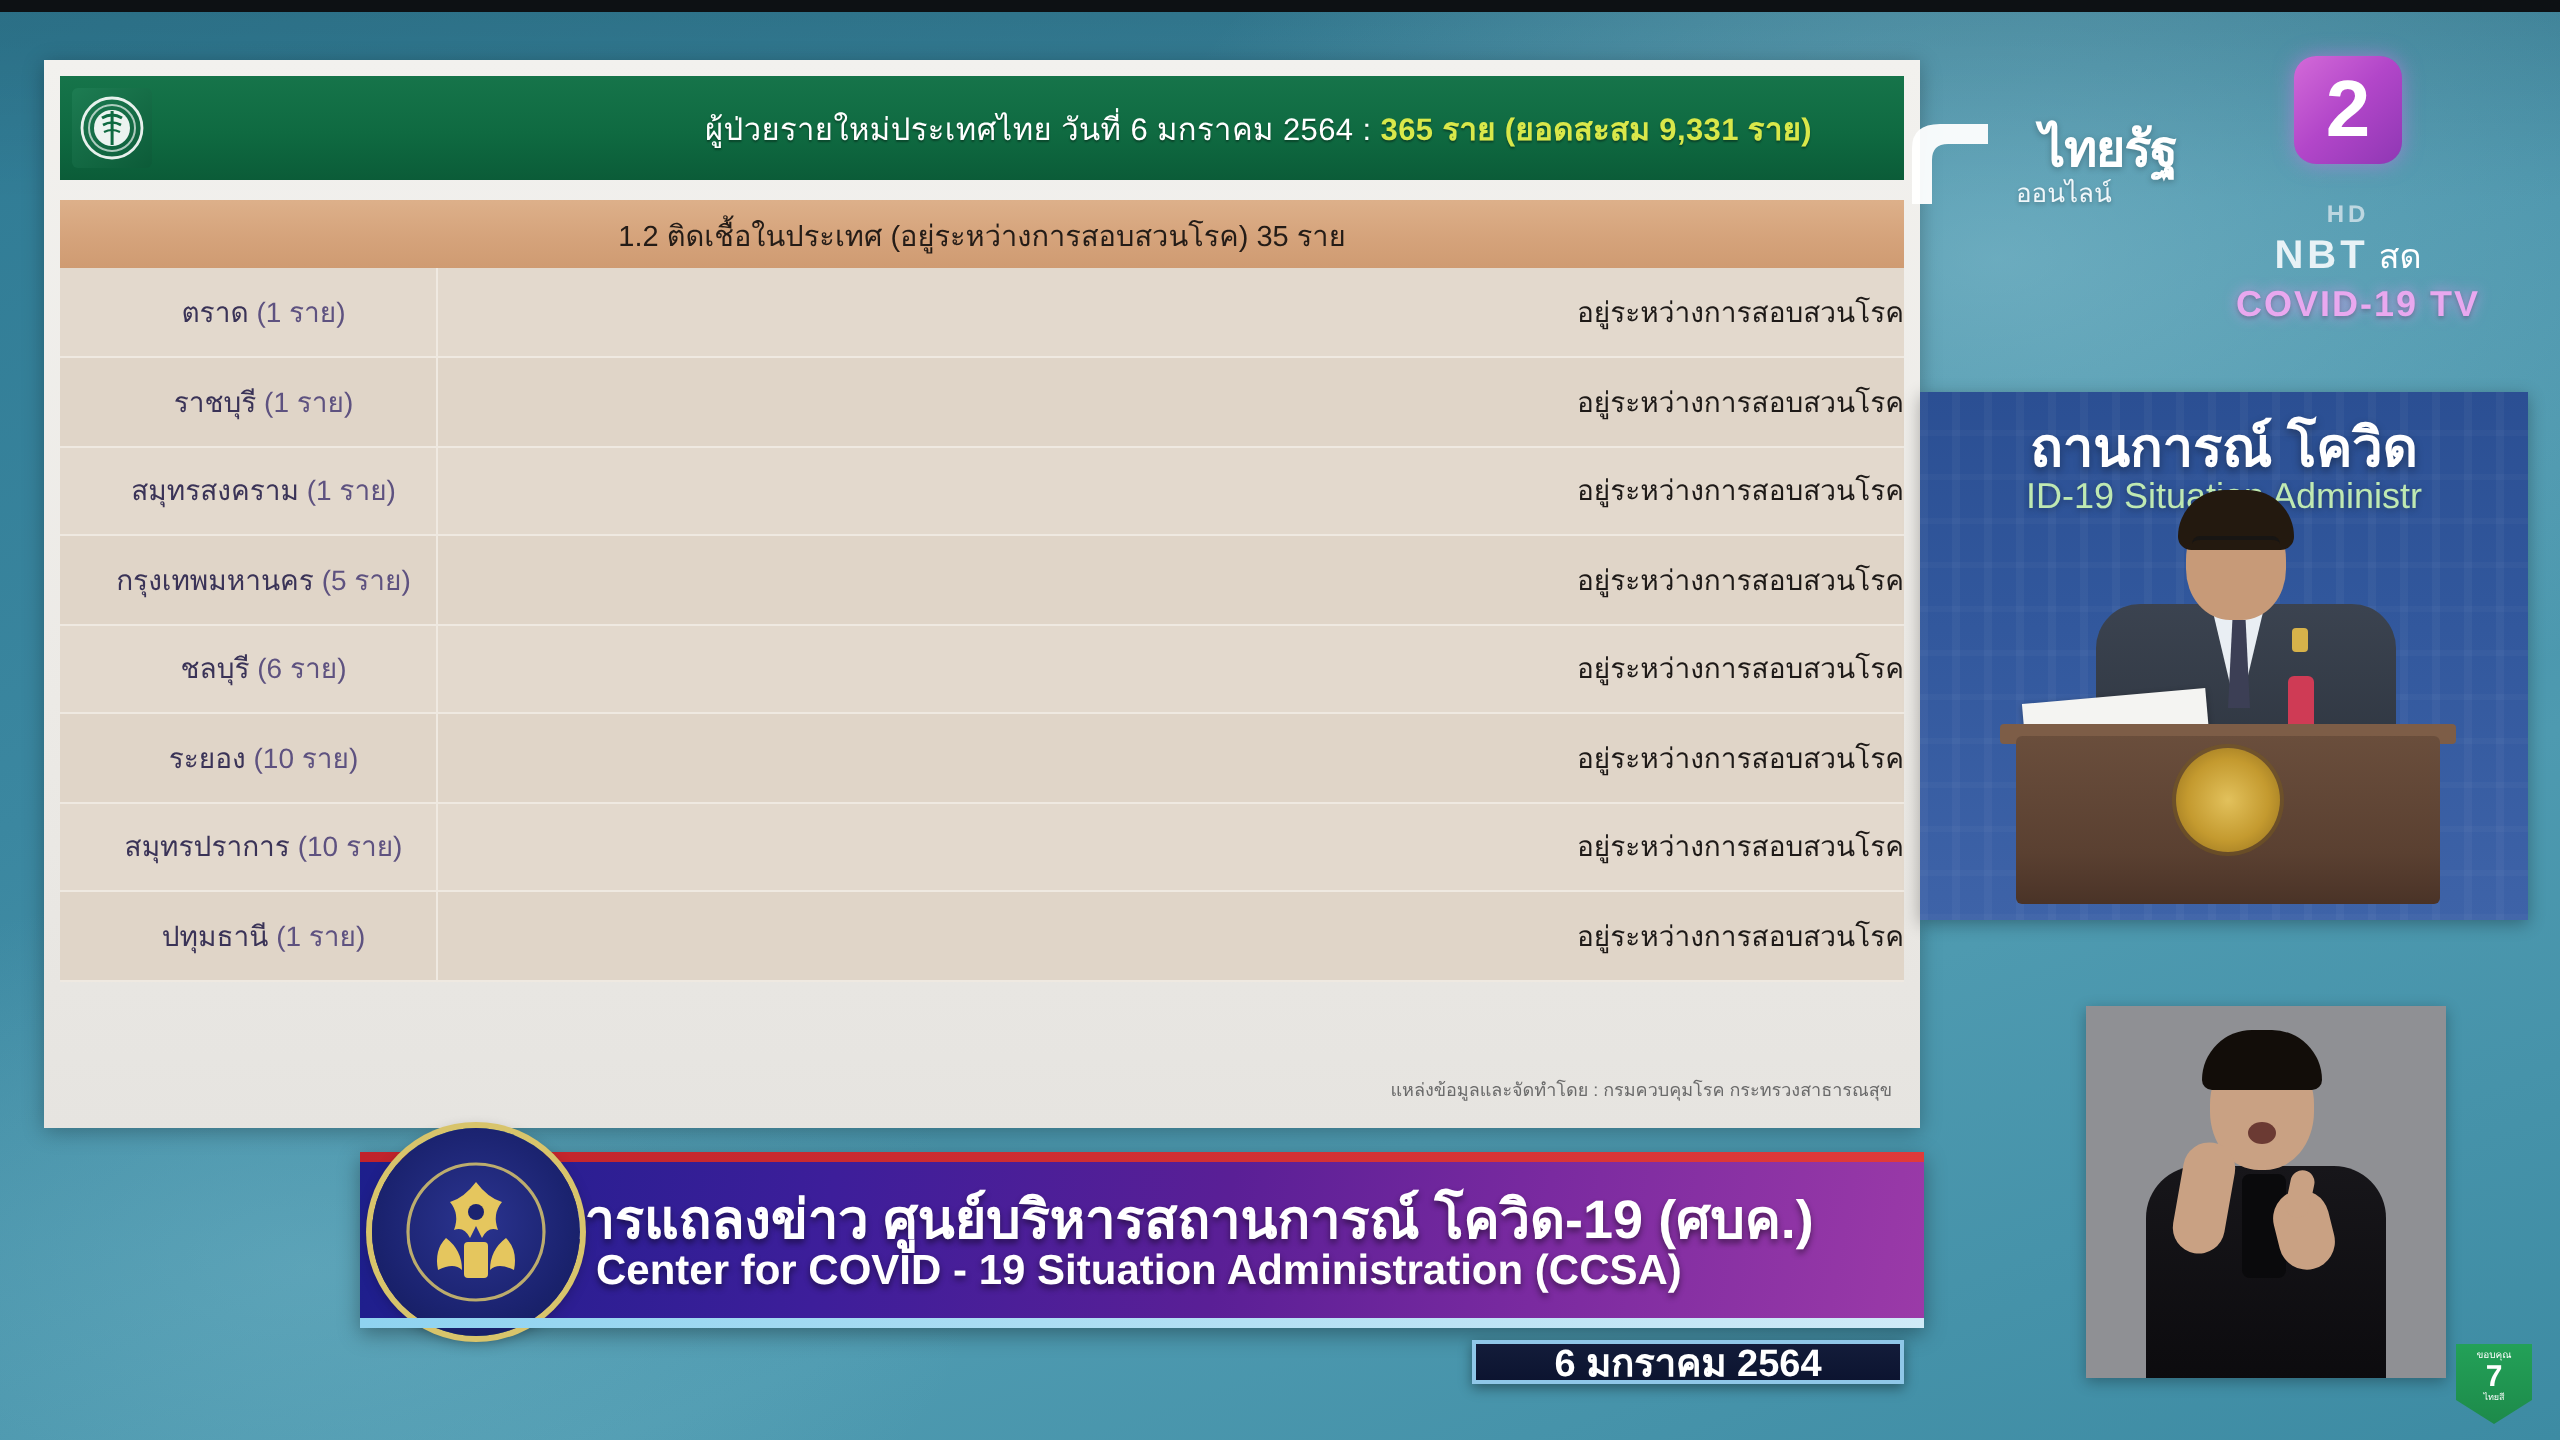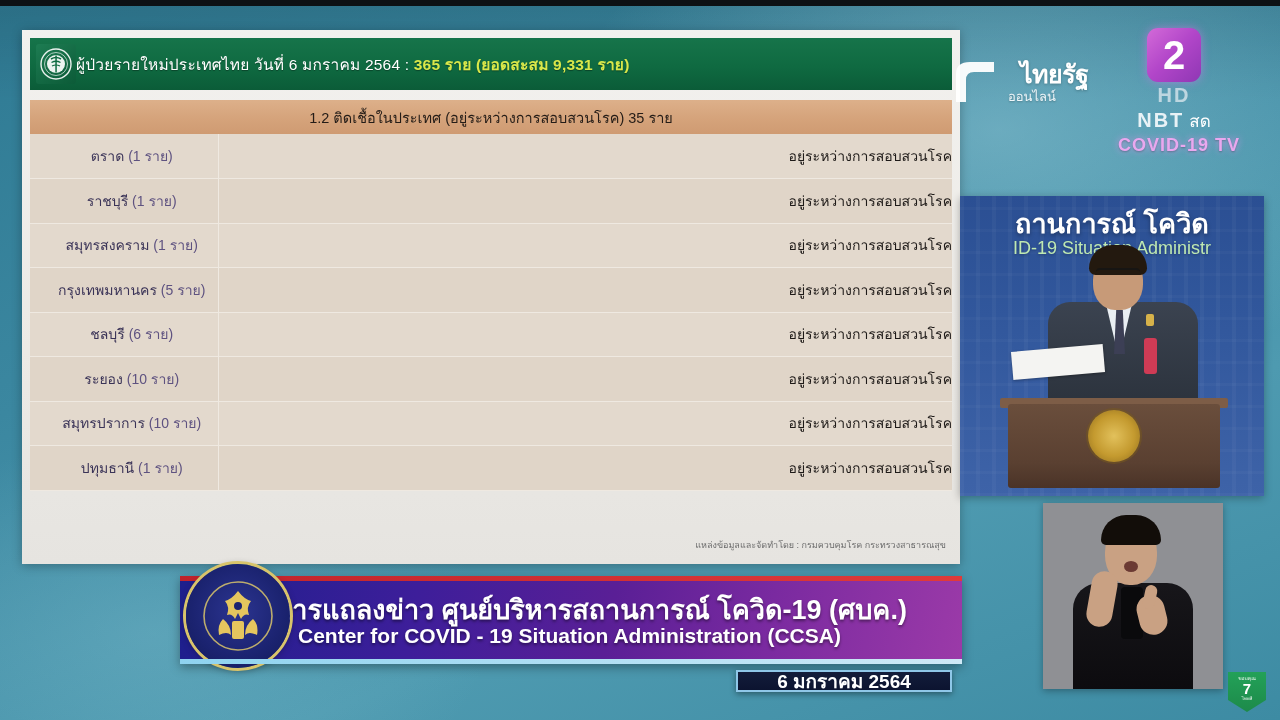--- a/index.html
+++ b/index.html
@@ -35,21 +35,21 @@
     display:flex; align-items:center;
   }
   .moph-logo{
     width:40px; height:40px; margin-left:6px; border-radius:3px;
     background:linear-gradient(145deg,#1d7c52,#0c5b38);
     display:flex; align-items:center; justify-content:center;
     flex:0 0 auto;
   }
   .moph-logo svg{ display:block; }
   .head-text{
-    flex:1; text-align:left; font-size:15.5px; color:#ffffff;
+    flex:1; text-align:right; font-size:15.5px; color:#ffffff;
     letter-spacing:.2px; padding-right:46px; white-space:nowrap;
     text-shadow:0 1px 1px rgba(0,0,0,.35);
   }
   .head-text .hl{ color:#d9e84a; font-weight:bold; }
 
   
   .subband{
     margin:10px 8px 0 8px; height:34px;
     background:linear-gradient(to bottom,#ddb08a 0%,#d5a37b 55%,#cf9b72 100%);
     display:flex; align-items:center; justify-content:center;
@@ -93,35 +93,35 @@
 
   .nbt{ position:absolute; left:1118px; top:28px; width:112px; height:125px; text-align:center; }
   .nbt-sq{
     width:54px; height:54px; margin:0 auto; border-radius:11px;
     background:linear-gradient(135deg,#d36ad8 0%,#b246c9 48%,#8f37b4 100%);
     box-shadow:0 0 10px rgba(200,120,230,.6);
     display:flex; align-items:center; justify-content:center;
   }
   .nbt-sq span{ color:#fff; font-size:40px; font-weight:bold; line-height:1; }
   .nbt-hd{
-    margin-top:2px; color:#cfe1e9; font-size:20px; font-weight:bold;
+    margin-top:18px; color:#cfe1e9; font-size:12px; font-weight:bold;
     letter-spacing:2px; opacity:.85;
   }
   .nbt-row{ display:flex; align-items:baseline; justify-content:center; gap:5px;text-align:right; }
   .nbt-lab{ color:#e8f2f6; font-size:20px; font-weight:bold; letter-spacing:2px; }
   .nbt-live{ color:#ffffff; font-size:17px; }
   .covid-tv{
     margin-top:1px; color:#e9a8ef; font-size:18px; font-weight:bold;
     letter-spacing:1px; text-shadow:0 0 7px rgba(230,150,240,.8), 0 1px 2px rgba(0,0,0,.3);
     white-space:nowrap;
   }
 
   
   .vid-speaker{
-    position:absolute; left:960px; top:196px; width:304px; height:300px;
+    position:absolute; left:960px; top:196px; width:304px; height:264px;
     background:linear-gradient(to bottom,#2b4f93 0%,#31579c 40%,#3e63a8 100%);
     overflow:hidden; box-shadow:0 2px 8px rgba(0,0,0,.3);
   }
   .vs-city{
     position:absolute; inset:0;
     background:
       repeating-linear-gradient(90deg, rgba(255,255,255,.05) 0 4px, rgba(255,255,255,0) 4px 16px),
       repeating-linear-gradient(0deg, rgba(255,255,255,.04) 0 3px, rgba(255,255,255,0) 3px 22px);
     opacity:.7;
   }

